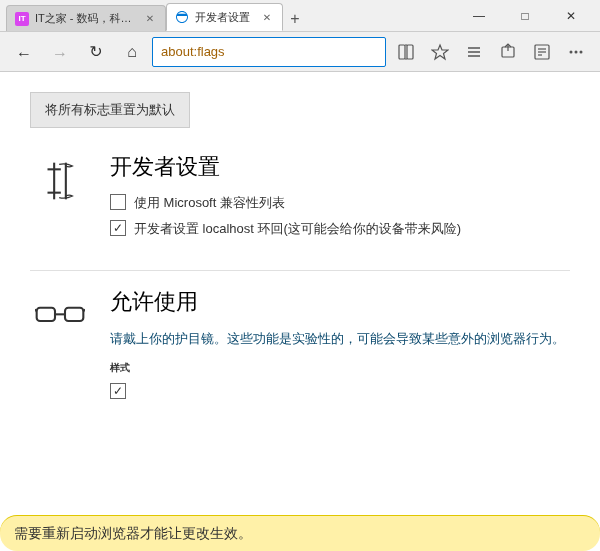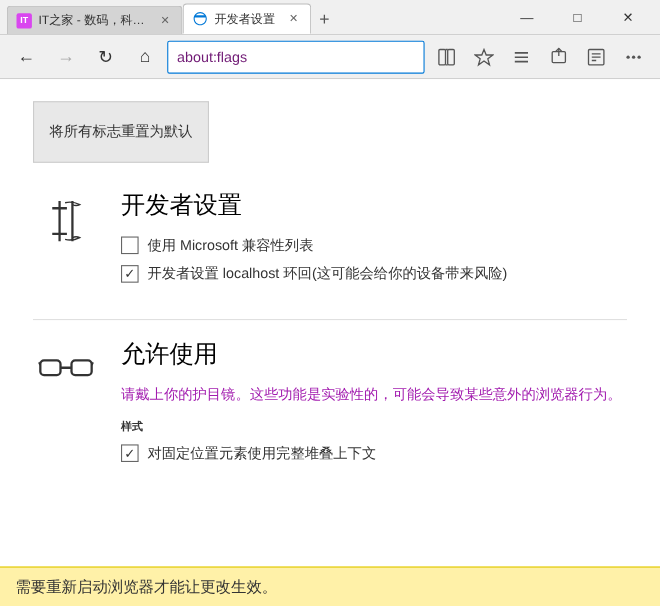--- a/index.html
+++ b/index.html
@@ -131,21 +131,21 @@
     .nav-btn.disabled { color: #aaa; cursor: default; }
     .address-bar {
       flex: 1;
       height: 30px;
       border: 1px solid #0078d7;
       border-radius: 2px;
       padding: 0 8px;
       font-size: 13px;
       background: #fff;
       outline: none;
-      color: #701a75;
+      color: #a16207;
     }
     .toolbar-icons {
       display: flex;
       align-items: center;
       gap: 2px;
     }
     .toolbar-icon {
       width: 32px;
       height: 32px;
       display: flex;
@@ -161,21 +161,21 @@
     .main-content {
       background: #fff;
       height: calc(551px - 32px - 40px - 36px);
       overflow-y: auto;
       padding: 20px 30px;
     }
 
     
     .reset-btn {
       display: inline-block;
-      padding: 18px 14px;
+      padding: 8px 14px;
       background: #e8e8e8;
       border: 1px solid #ccc;
       font-size: 13px;
       cursor: pointer;
       color: #333;
       font-family: "Microsoft YaHei", sans-serif;
       margin-bottom: 24px;
       text-align: right;
     }
 
@@ -197,21 +197,21 @@
       flex: 1;
     }
     .section-title {
       font-size: 22px;
       font-weight: 300;
       color: #000;
       margin-bottom: 12px;
     }
     .checkbox-row {
       display: flex;
-      align-items: center;
+      align-items: flex-start;
       gap: 8px;
       margin-bottom: 8px;
     }
     .checkbox-box {
       width: 16px;
       height: 16px;
       border: 1px solid #666;
       flex-shrink: 0;
       display: flex;
       align-items: center;
@@ -230,21 +230,21 @@
     }
     .divider {
       border: none;
       border-top: 1px solid #e0e0e0;
       margin: 16px 0;
     }
 
     
     .section-desc {
       font-size: 13px;
-      color: #a21caf;
+      color: #0c4a6e;
       margin-bottom: 12px;
       line-height: 1.5;
     }
     .subsection-title {
       font-size: 10px;
       font-weight: bold;
       color: #333;
       margin-bottom: 8px;
     }
 
@@ -255,20 +255,21 @@
       left: 0;
       right: 0;
       height: 36px;
       background: #fff1a8;
       border-top: 1px solid #e0c700;
       display: flex;
       align-items: center;
       padding: 0 14px;
       font-size: 14px;
       color: #333;
+      border-radius: 17px;
     }
 
     
     .wrench-icon svg, .goggles-icon svg {
       width: 50px;
       height: 50px;
     }
 
     
     .main-content::-webkit-scrollbar { width: 8px; }
@@ -399,21 +400,20 @@
         <line x1="2" y1="15" x2="0" y2="12" stroke="#333" stroke-width="2"></line>
         <line x1="58" y1="15" x2="60" y2="12" stroke="#333" stroke-width="2"></line>
       </svg>
     </div>
     <div class="section-content">
       <div class="section-title">允许使用</div>
       <div class="section-desc">请戴上你的护目镜。这些功能是实验性的，可能会导致某些意外的浏览器行为。</div>
       <div class="subsection-title">样式</div>
       <div class="checkbox-row">
         <div class="checkbox-box checked"></div>
-        <span class="checkbox-label">对固定位置元素使用完整堆叠上下文</span>
       </div>
     </div>
   </div>
 
 </div>
 
 <div class="status-bar">
   <span>需要重新启动浏览器才能让更改生效。</span>
 </div>
 

